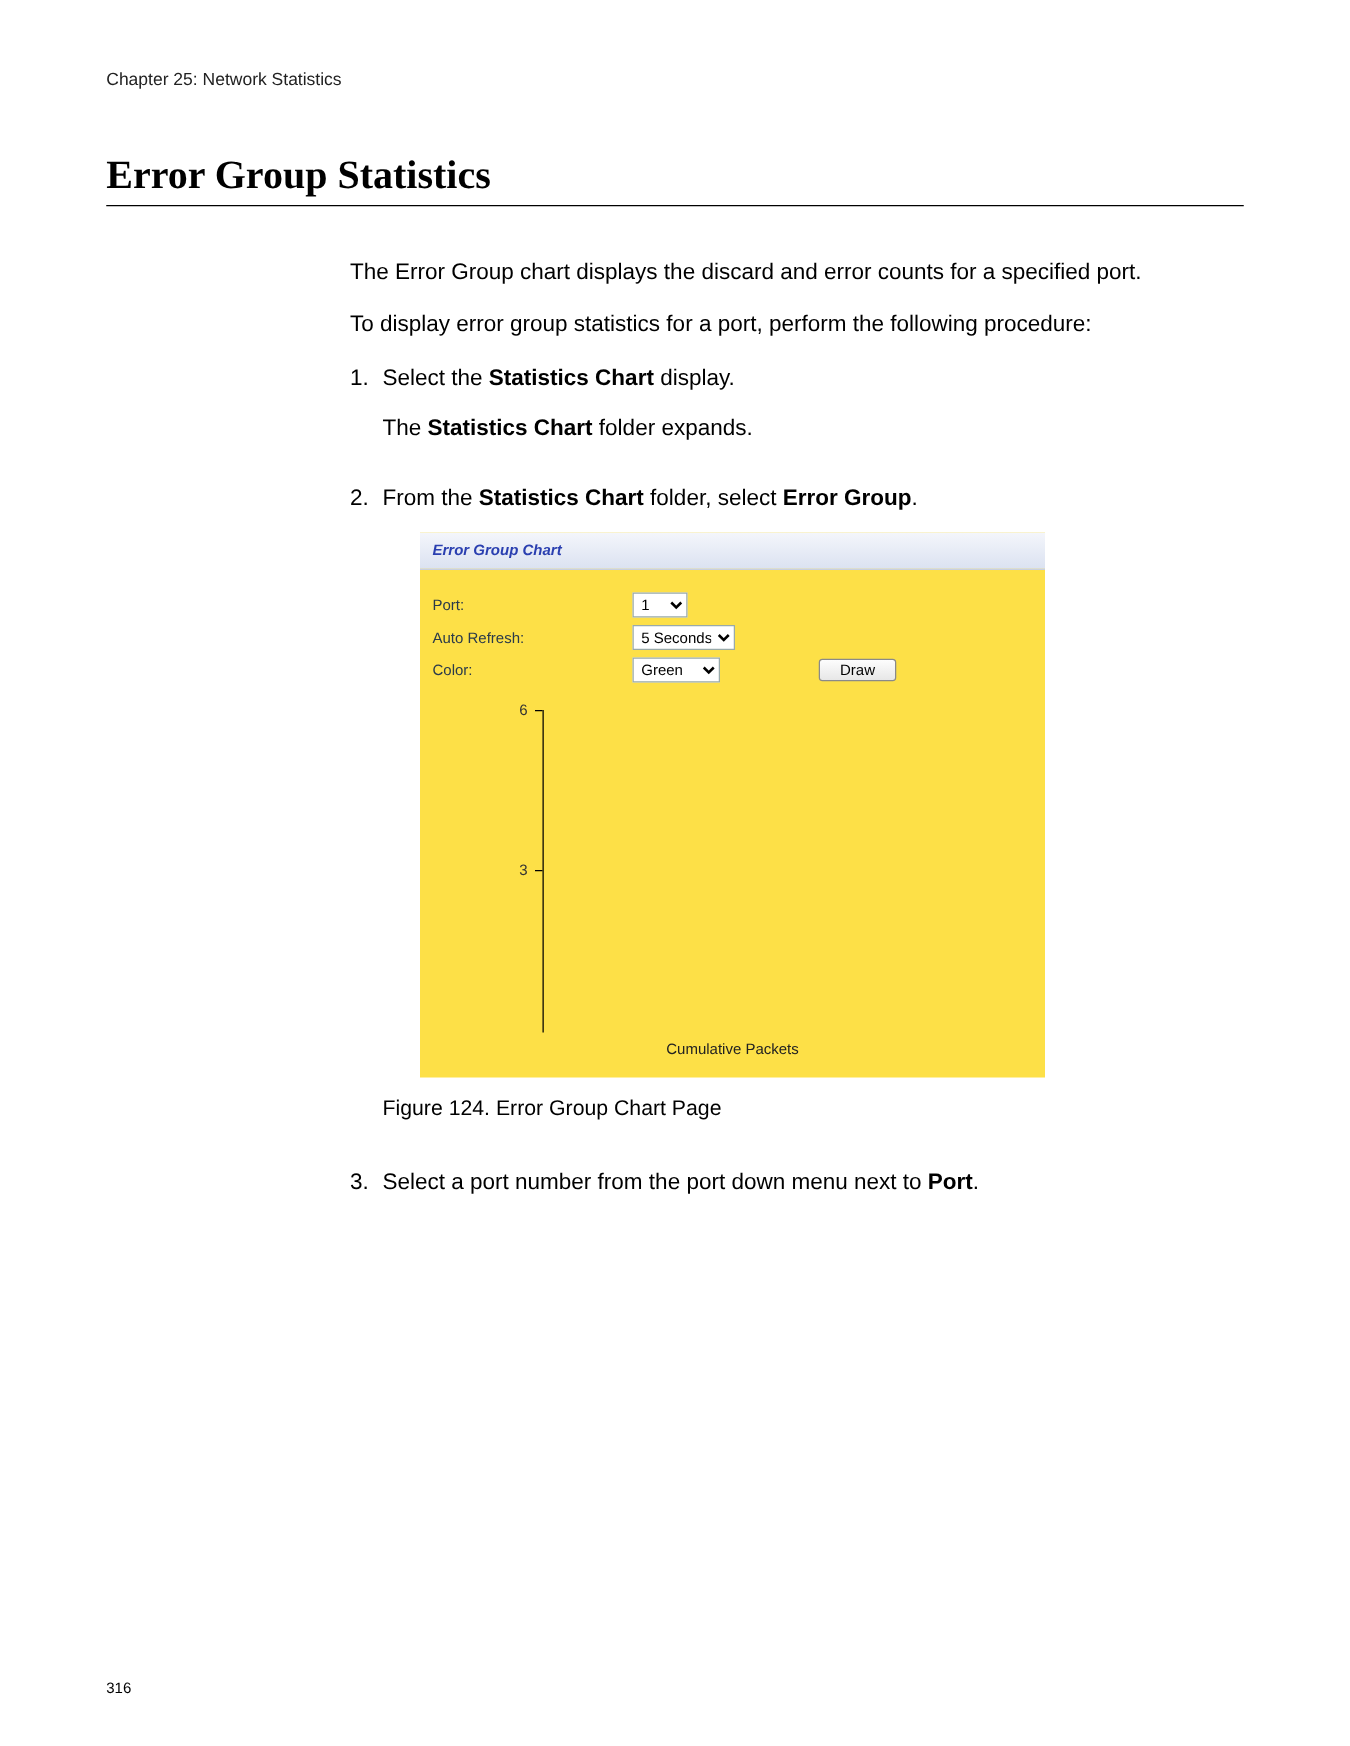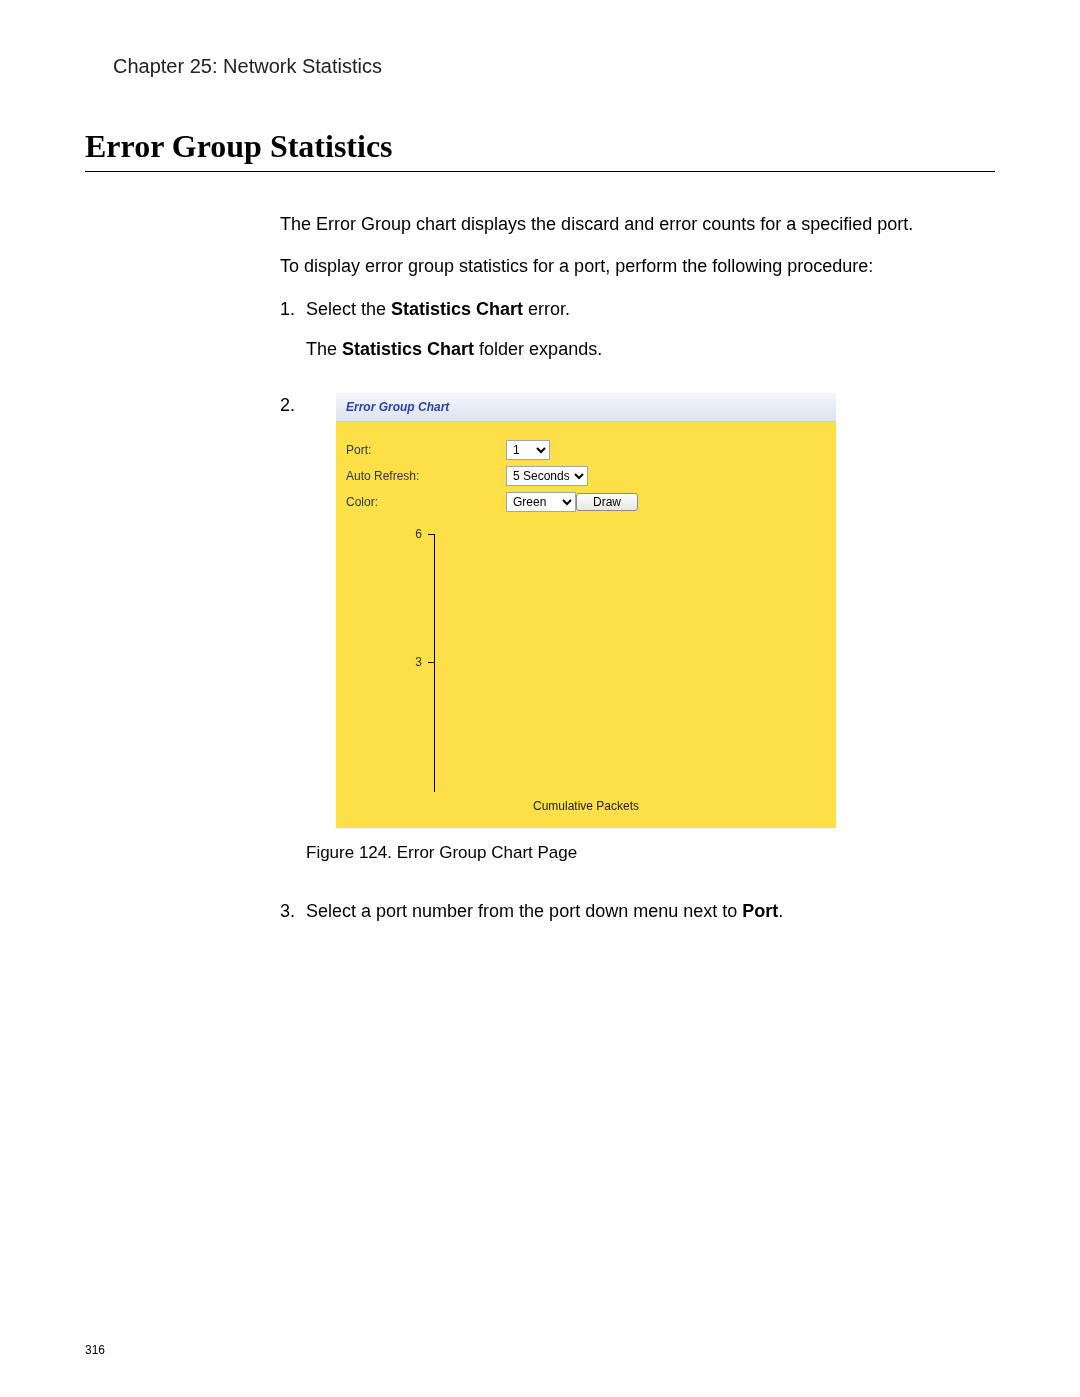--- a/index.html
+++ b/index.html
@@ -9,24 +9,23 @@
     height: 1397px;
     background: #fff;
     font-family: Arial, Helvetica, sans-serif;
     color: #000;
     position: relative;
   }
   .page {
     padding: 55px 85px 40px 85px;
   }
   .chapter-header {
-    font-size: 20px;
+    font-size: 14px;
     color: #222;
     margin-bottom: 50px;
-    margin-left: 28px;
   }
   .section-title {
     font-family: "Times New Roman", Times, serif;
     font-size: 32px;
     font-weight: bold;
     margin: 0 0 6px 0;
   }
   .section-rule {
     border: none;
     border-top: 1px solid #000;
@@ -96,21 +95,21 @@
     background: #fff;
     height: 20px;
     padding: 0 2px;
   }
   .ui-select.port { width: 44px; }
   .ui-select.refresh { width: 82px; }
   .ui-select.color { width: 70px; }
   .ui-draw-cell {
     flex: 1;
     display: flex;
-    justify-content: flex-start;
+    justify-content: center;
     padding-right: 30px;
   }
   .ui-draw-btn {
     font-size: 12px;
     padding: 1px 16px;
     border: 1px solid #8a8a8a;
     border-radius: 3px;
     background: linear-gradient(#fdfdfd, #e7e7e7);
     cursor: pointer;
   }
@@ -167,31 +166,34 @@
   <div class="body-col">
     <p>The Error Group chart displays the discard and error counts for a specified port.</p>
     <p>To display error group statistics for a port, perform the following procedure:</p>
 
     <div class="ol-wrap">
 
       <div class="ol-item">
         <div class="ol-num">1.</div>
         <div class="ol-body">
           <p>
-            <span>Select the </span><span class="bold">Statistics Chart</span><span> error.</span>
+            <span>Select the </span><span class="bold">Statistics Chart</span><span> display.</span>
           </p>
           <p>
             <span>The </span><span class="bold">Statistics Chart</span><span> folder expands.</span>
           </p>
         </div>
       </div>
 
       <div class="ol-item">
         <div class="ol-num">2.</div>
         <div class="ol-body">
+          <p>
+            <span>From the </span><span class="bold">Statistics Chart</span><span> folder, select </span><span class="bold">Error Group</span><span>.</span>
+          </p>
 
           <div class="ui-shot">
             <div class="ui-header">Error Group Chart</div>
             <div class="ui-form">
 
               <div class="ui-row">
                 <div class="ui-label">Port:</div>
                 <select class="ui-select port">
                   <option>1</option>
                 </select>

